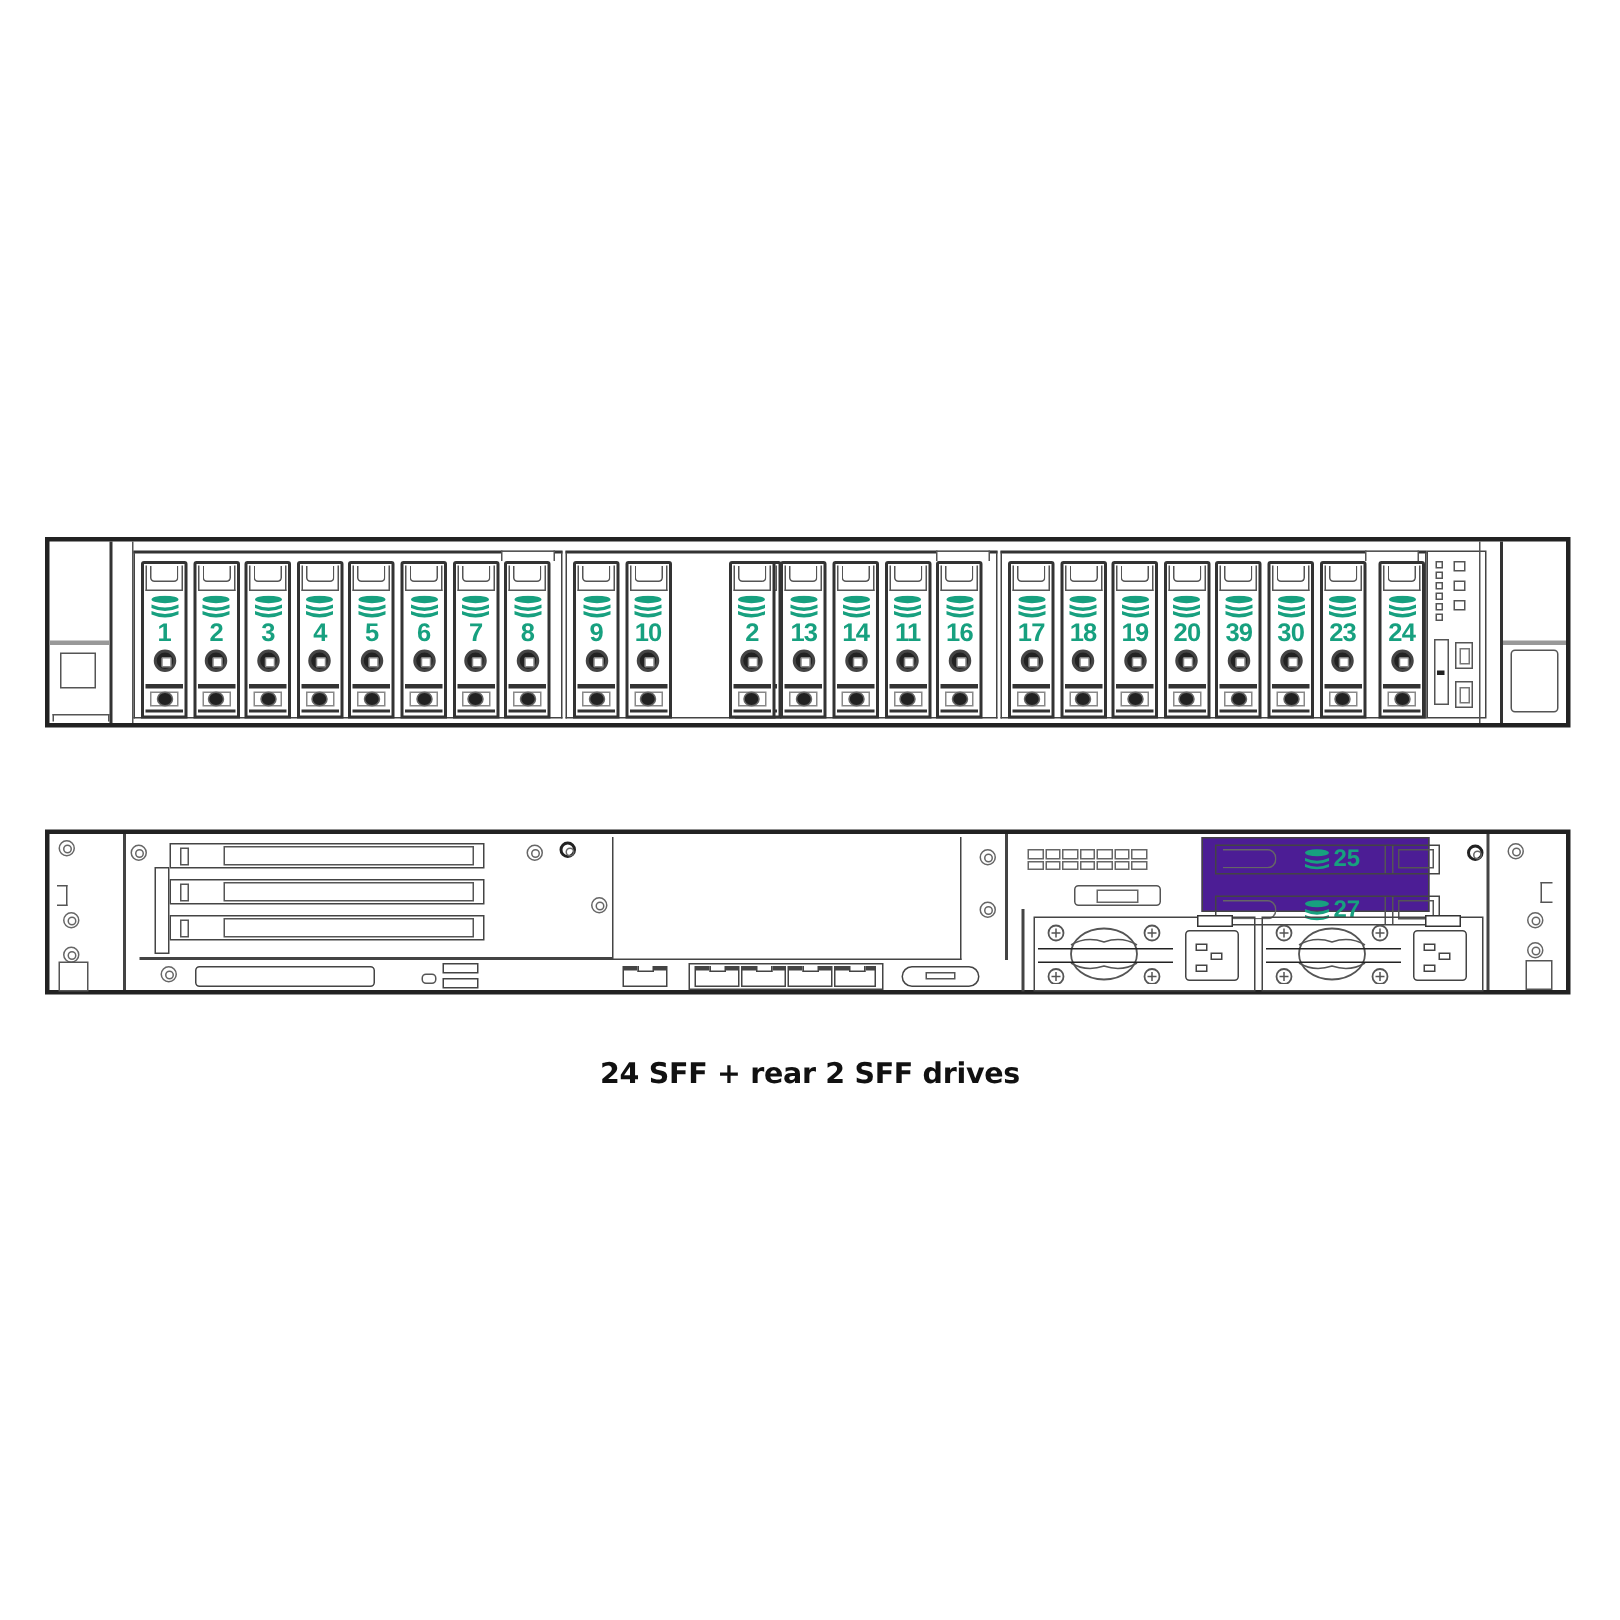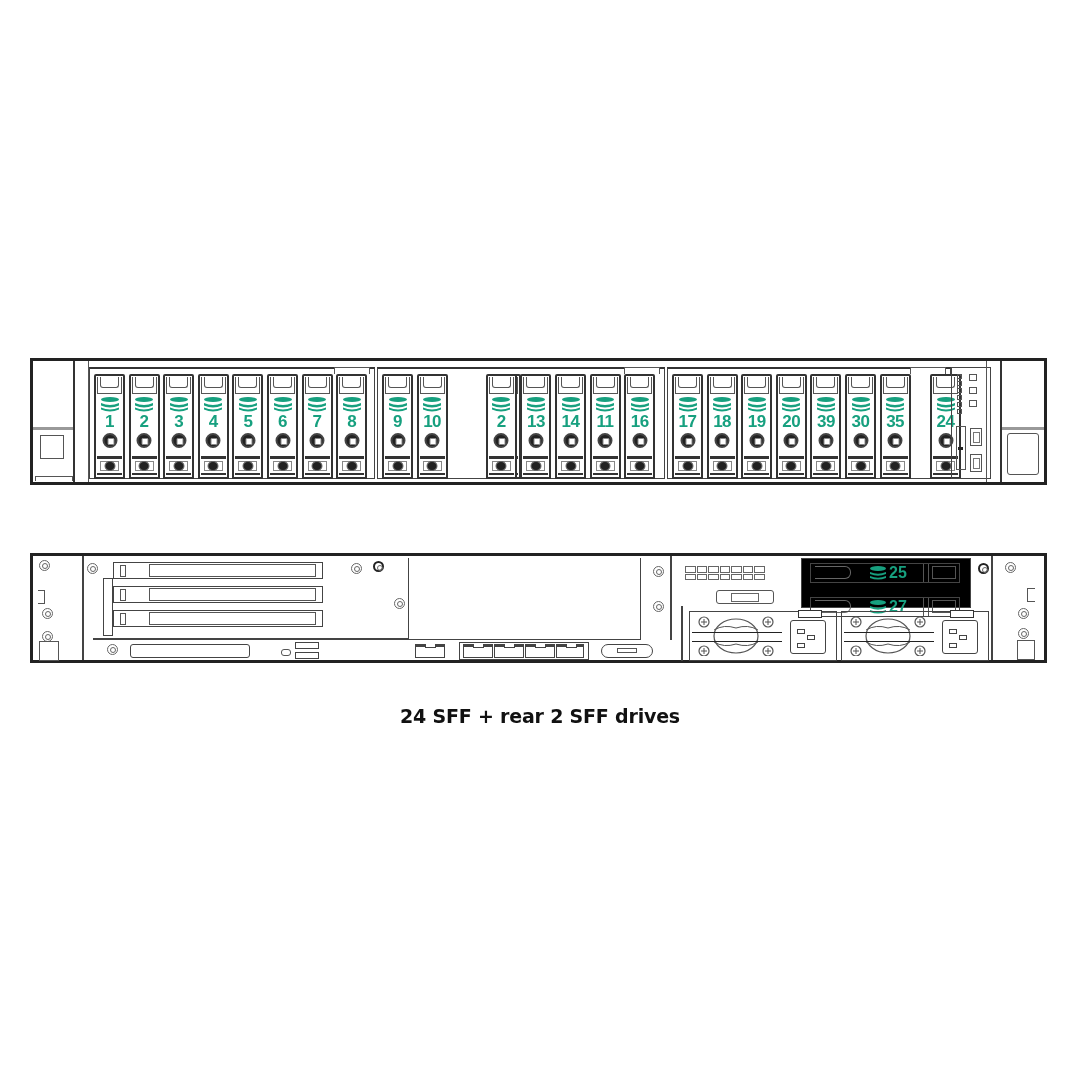--- a/index.html
+++ b/index.html
@@ -54,21 +54,21 @@
   .open-bay { position:absolute; left:375px; top:2px; width:233px; height:82px; border:1.5px solid #444; box-sizing:border-box; border-top:none; }
   .rj45 { position:absolute; width:30px; height:14px; border:1.5px solid #444; box-sizing:border-box; border-top:3px solid #444; }
   .rj45::after { content:""; position:absolute; left:9px; top:-3px; width:9px; height:3px; background:#fff; border:1px solid #444; border-top:none; }
   .vga { position:absolute; left:568px; top:88px; width:52px; height:14px; border:1.5px solid #444; border-radius:7px; box-sizing:border-box; }
   .vga::after { content:""; position:absolute; left:15px; top:3px; width:20px; height:5px; border:1px solid #555; box-sizing:border-box; }
   .vent-grid { position:absolute; left:652px; top:10px; width:80px; height:14px; display:grid; grid-template-columns:repeat(7,1fr); grid-template-rows:1fr 1fr; gap:1px; }
   .vent-grid span { border:1px solid #666; }
   .serial { position:absolute; left:683px; top:34px; width:58px; height:14px; border:1.5px solid #555; border-radius:3px; box-sizing:border-box; }
   .serial::after { content:""; position:absolute; left:14px; top:2px; width:26px; height:7px; border:1px solid #666; }
 
-  .rear-cage { position:absolute; left:768px; top:2px; width:170px; height:50px; border:1.5px solid #444; box-sizing:border-box; background:#000000; }
+  .rear-cage { position:absolute; left:768px; top:2px; width:152px; height:50px; border:1.5px solid #444; box-sizing:border-box; background:#4c1d95; }
   .rdrive { position:absolute; left:8px; width:150px; height:20px; border:1.5px solid #444; box-sizing:border-box; }
   .rdrive .rhandle { position:absolute; left:4px; top:2px; width:36px; height:13px; border:1.5px solid #666; border-radius:0 6px 6px 0; border-left:none; box-sizing:border-box; }
   .rdrive .rlabel { position:absolute; left:58px; top:0; display:flex; align-items:center; gap:2px; color:#17a07f; font-family:"Liberation Sans", sans-serif; font-weight:bold; font-size:16px; line-height:18px; }
   .rdrive .rlatch { position:absolute; right:3px; top:2px; width:24px; height:13px; border:1.5px solid #555; box-sizing:border-box; }
   .rdrive .rsep { position:absolute; right:30px; top:0; bottom:0; width:4px; border-left:1.5px solid #555; border-right:1.5px solid #555; }
 
   .psu { position:absolute; top:55px; width:148px; height:50px; border:1.5px solid #444; box-sizing:border-box; }
   .psu .fan { position:absolute; left:6px; top:4px; width:80px; height:40px; }
   .psu .bar { position:absolute; left:2px; top:20px; width:90px; height:8px; border-top:1.5px solid #222; border-bottom:1.5px solid #222; }
   .psu .inlet { position:absolute; left:100px; top:8px; width:36px; height:34px; border:1.5px solid #444; box-sizing:border-box; border-radius:3px; }
@@ -405,28 +405,28 @@
             <div class="btn"></div>
           </div>
         </div>
         <div class="drive" style="left: 211.6px;">
           <div class="handle"></div>
           <svg class="db-icon" viewBox="0 0 20 15">
             <ellipse cx="10" cy="2.6" rx="9" ry="2.5" fill="#17a07f"></ellipse>
             <path d="M1 6 Q10 10 19 6 L19 8.4 Q10 12.4 1 8.4 Z" fill="#17a07f"></path>
             <path d="M1 10.4 Q10 14.4 19 10.4 L19 12.6 Q10 16.6 1 12.6 Z" fill="#17a07f"></path>
           </svg>
-          <div class="num">35</div>
-          <div class="knob"></div>
-          <div class="lower">
-            <div class="frame"></div>
-            <div class="btn"></div>
-          </div>
-        </div>
-        <div class="drive" style="left: 262px;">
+          <div class="num">23</div>
+          <div class="knob"></div>
+          <div class="lower">
+            <div class="frame"></div>
+            <div class="btn"></div>
+          </div>
+        </div>
+        <div class="drive" style="left: 251px;">
           <div class="handle"></div>
           <svg class="db-icon" viewBox="0 0 20 15">
             <ellipse cx="10" cy="2.6" rx="9" ry="2.5" fill="#17a07f"></ellipse>
             <path d="M1 6 Q10 10 19 6 L19 8.4 Q10 12.4 1 8.4 Z" fill="#17a07f"></path>
             <path d="M1 10.4 Q10 14.4 19 10.4 L19 12.6 Q10 16.6 1 12.6 Z" fill="#17a07f"></path>
           </svg>
           <div class="num">24</div>
           <div class="knob"></div>
           <div class="lower">
             <div class="frame"></div>

